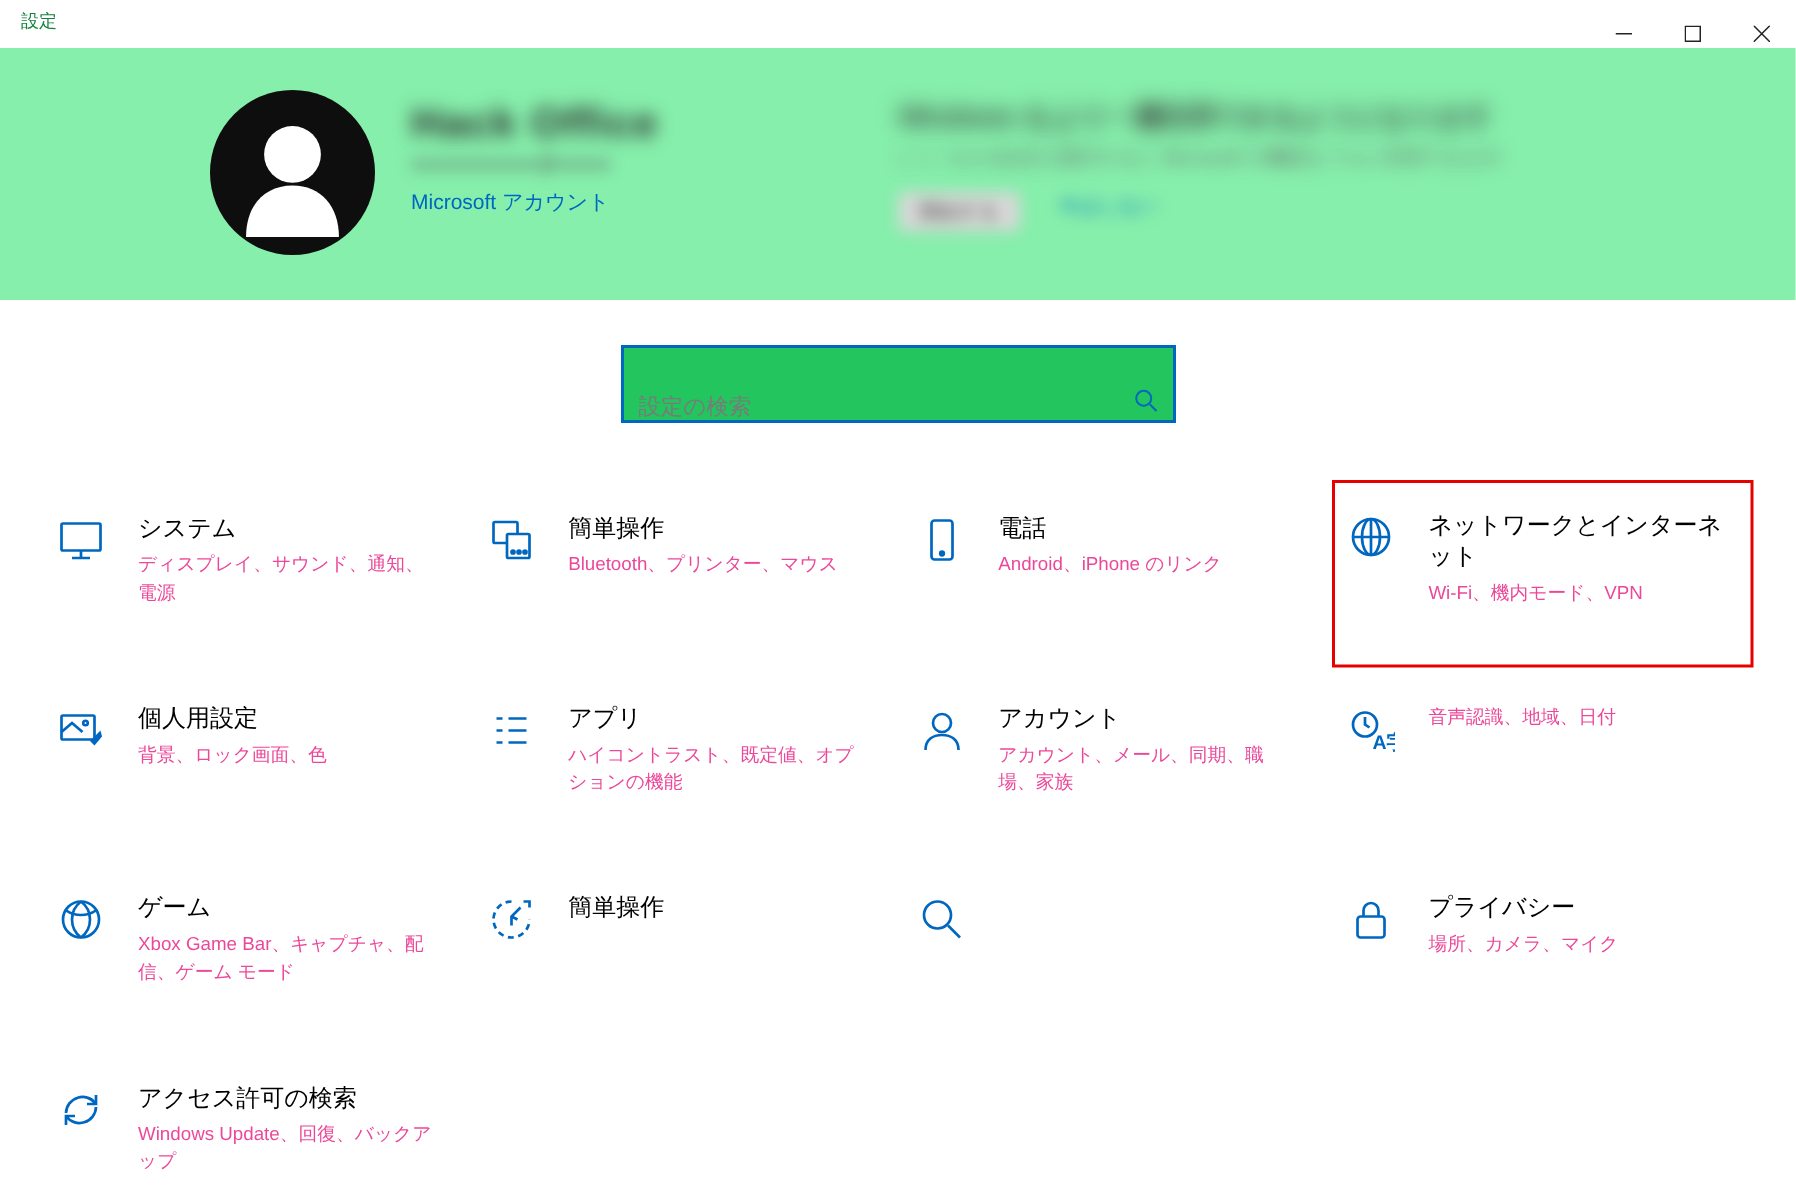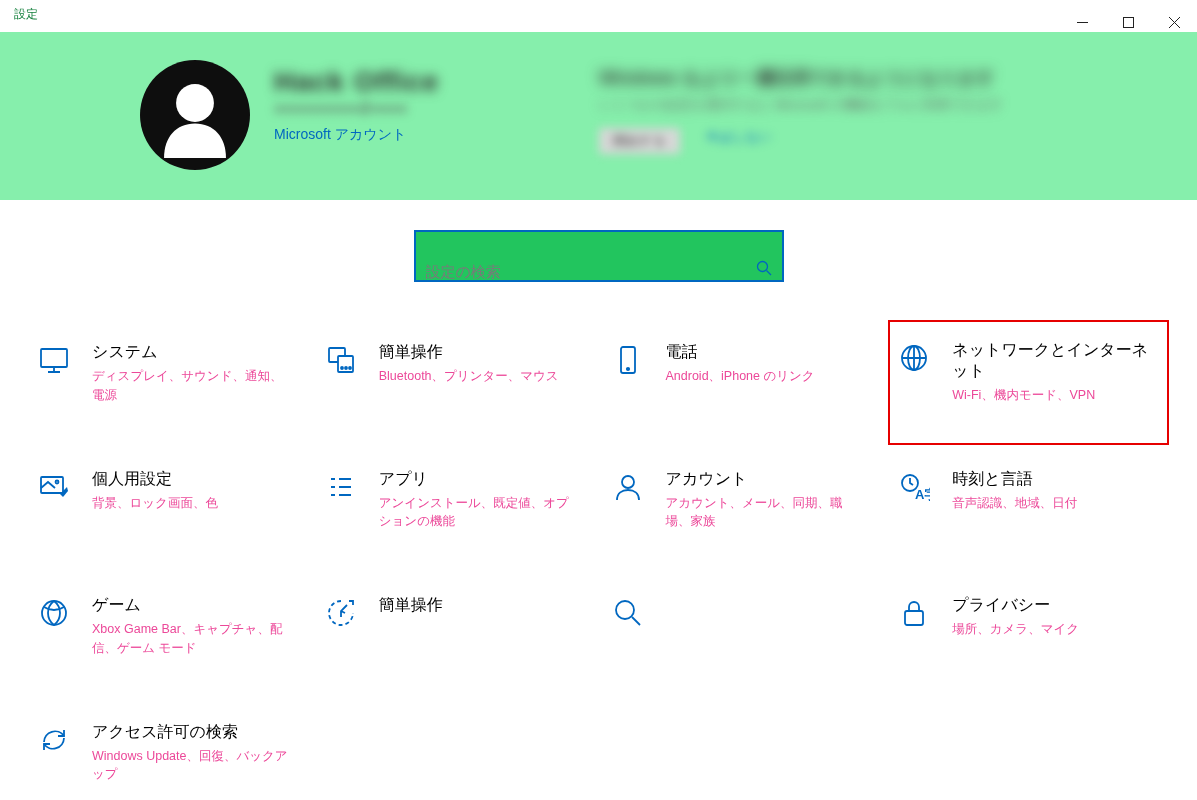--- a/index.html
+++ b/index.html
@@ -317,21 +317,21 @@
     </div>
 
     <div class="tile">
       <div class="tile-icon">
         <svg viewBox="0 0 32 32" fill="none" stroke-width="1.8">
             <path d="M6 8 H10 M14 8 H26 M6 16 H10 M14 16 H26 M6 24 H10 M14 24 H26"></path>
           </svg>
       </div>
       <div class="tile-text">
         <div class="tile-title">アプリ</div>
-        <div class="tile-desc">アンインストール、既定値、オプションの機能</div>
+        <div class="tile-desc">ハイコントラスト、既定値、オプションの機能</div>
       </div>
     </div>
 
     <div class="tile">
       <div class="tile-icon">
         <svg viewBox="0 0 32 32" fill="none" stroke-width="1.8">
             <circle cx="16" cy="11" r="6"></circle>
             <path d="M5 29 C5 22 10 19 16 19 C22 19 27 22 27 29"></path>
           </svg>
       </div>
@@ -343,21 +343,20 @@
 
     <div class="tile">
       <div class="tile-icon">
         <svg viewBox="0 0 32 32" fill="none" stroke-width="1.8">
             <circle cx="12" cy="12" r="8"></circle>
             <path d="M12 7 V12 L15 14"></path>
             <text x="17" y="28" font-size="13" fill="#0067c0" stroke="none" font-weight="600">A字</text>
           </svg>
       </div>
       <div class="tile-text">
-        <div class="tile-title">時刻と言語</div>
         <div class="tile-desc">音声認識、地域、日付</div>
       </div>
     </div>
 
     <div class="tile">
       <div class="tile-icon">
         <svg viewBox="0 0 32 32" fill="none" stroke-width="1.8">
             <circle cx="16" cy="16" r="12"></circle>
             <path d="M16 4 C8 10 8 22 16 28 M16 4 C24 10 24 22 16 28 M6 10 C12 14 20 14 26 10"></path>
           </svg>

